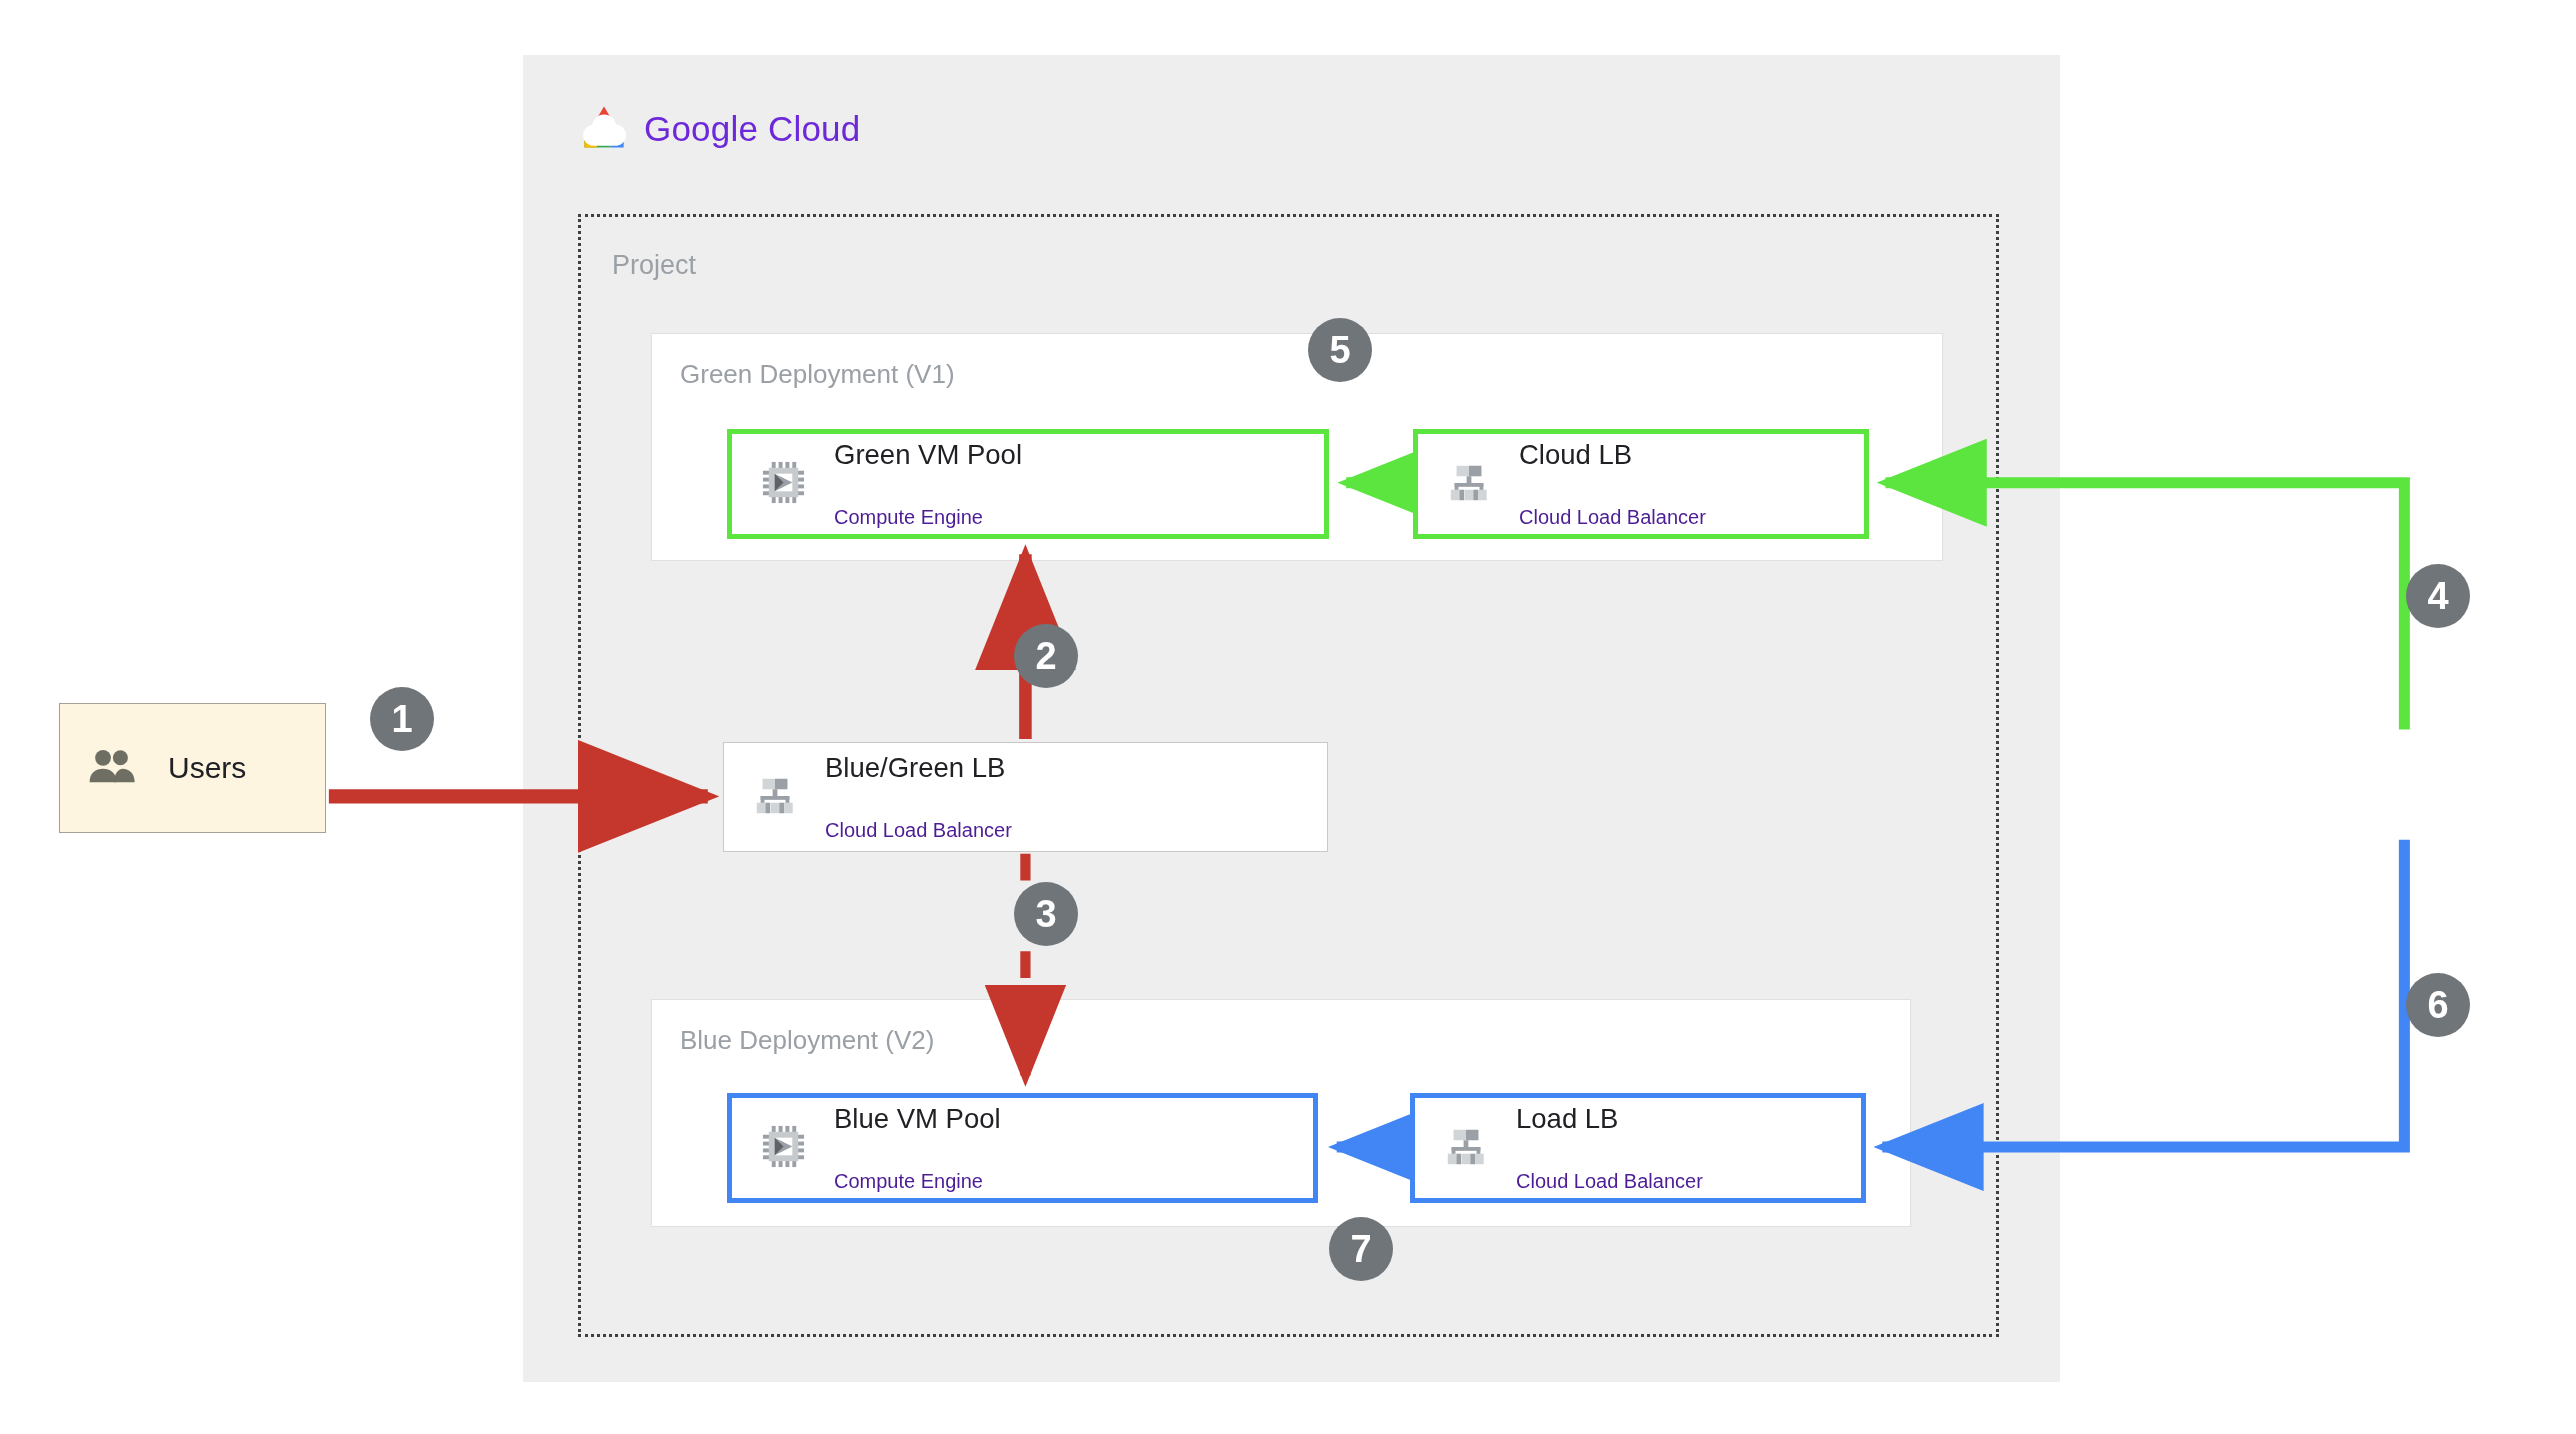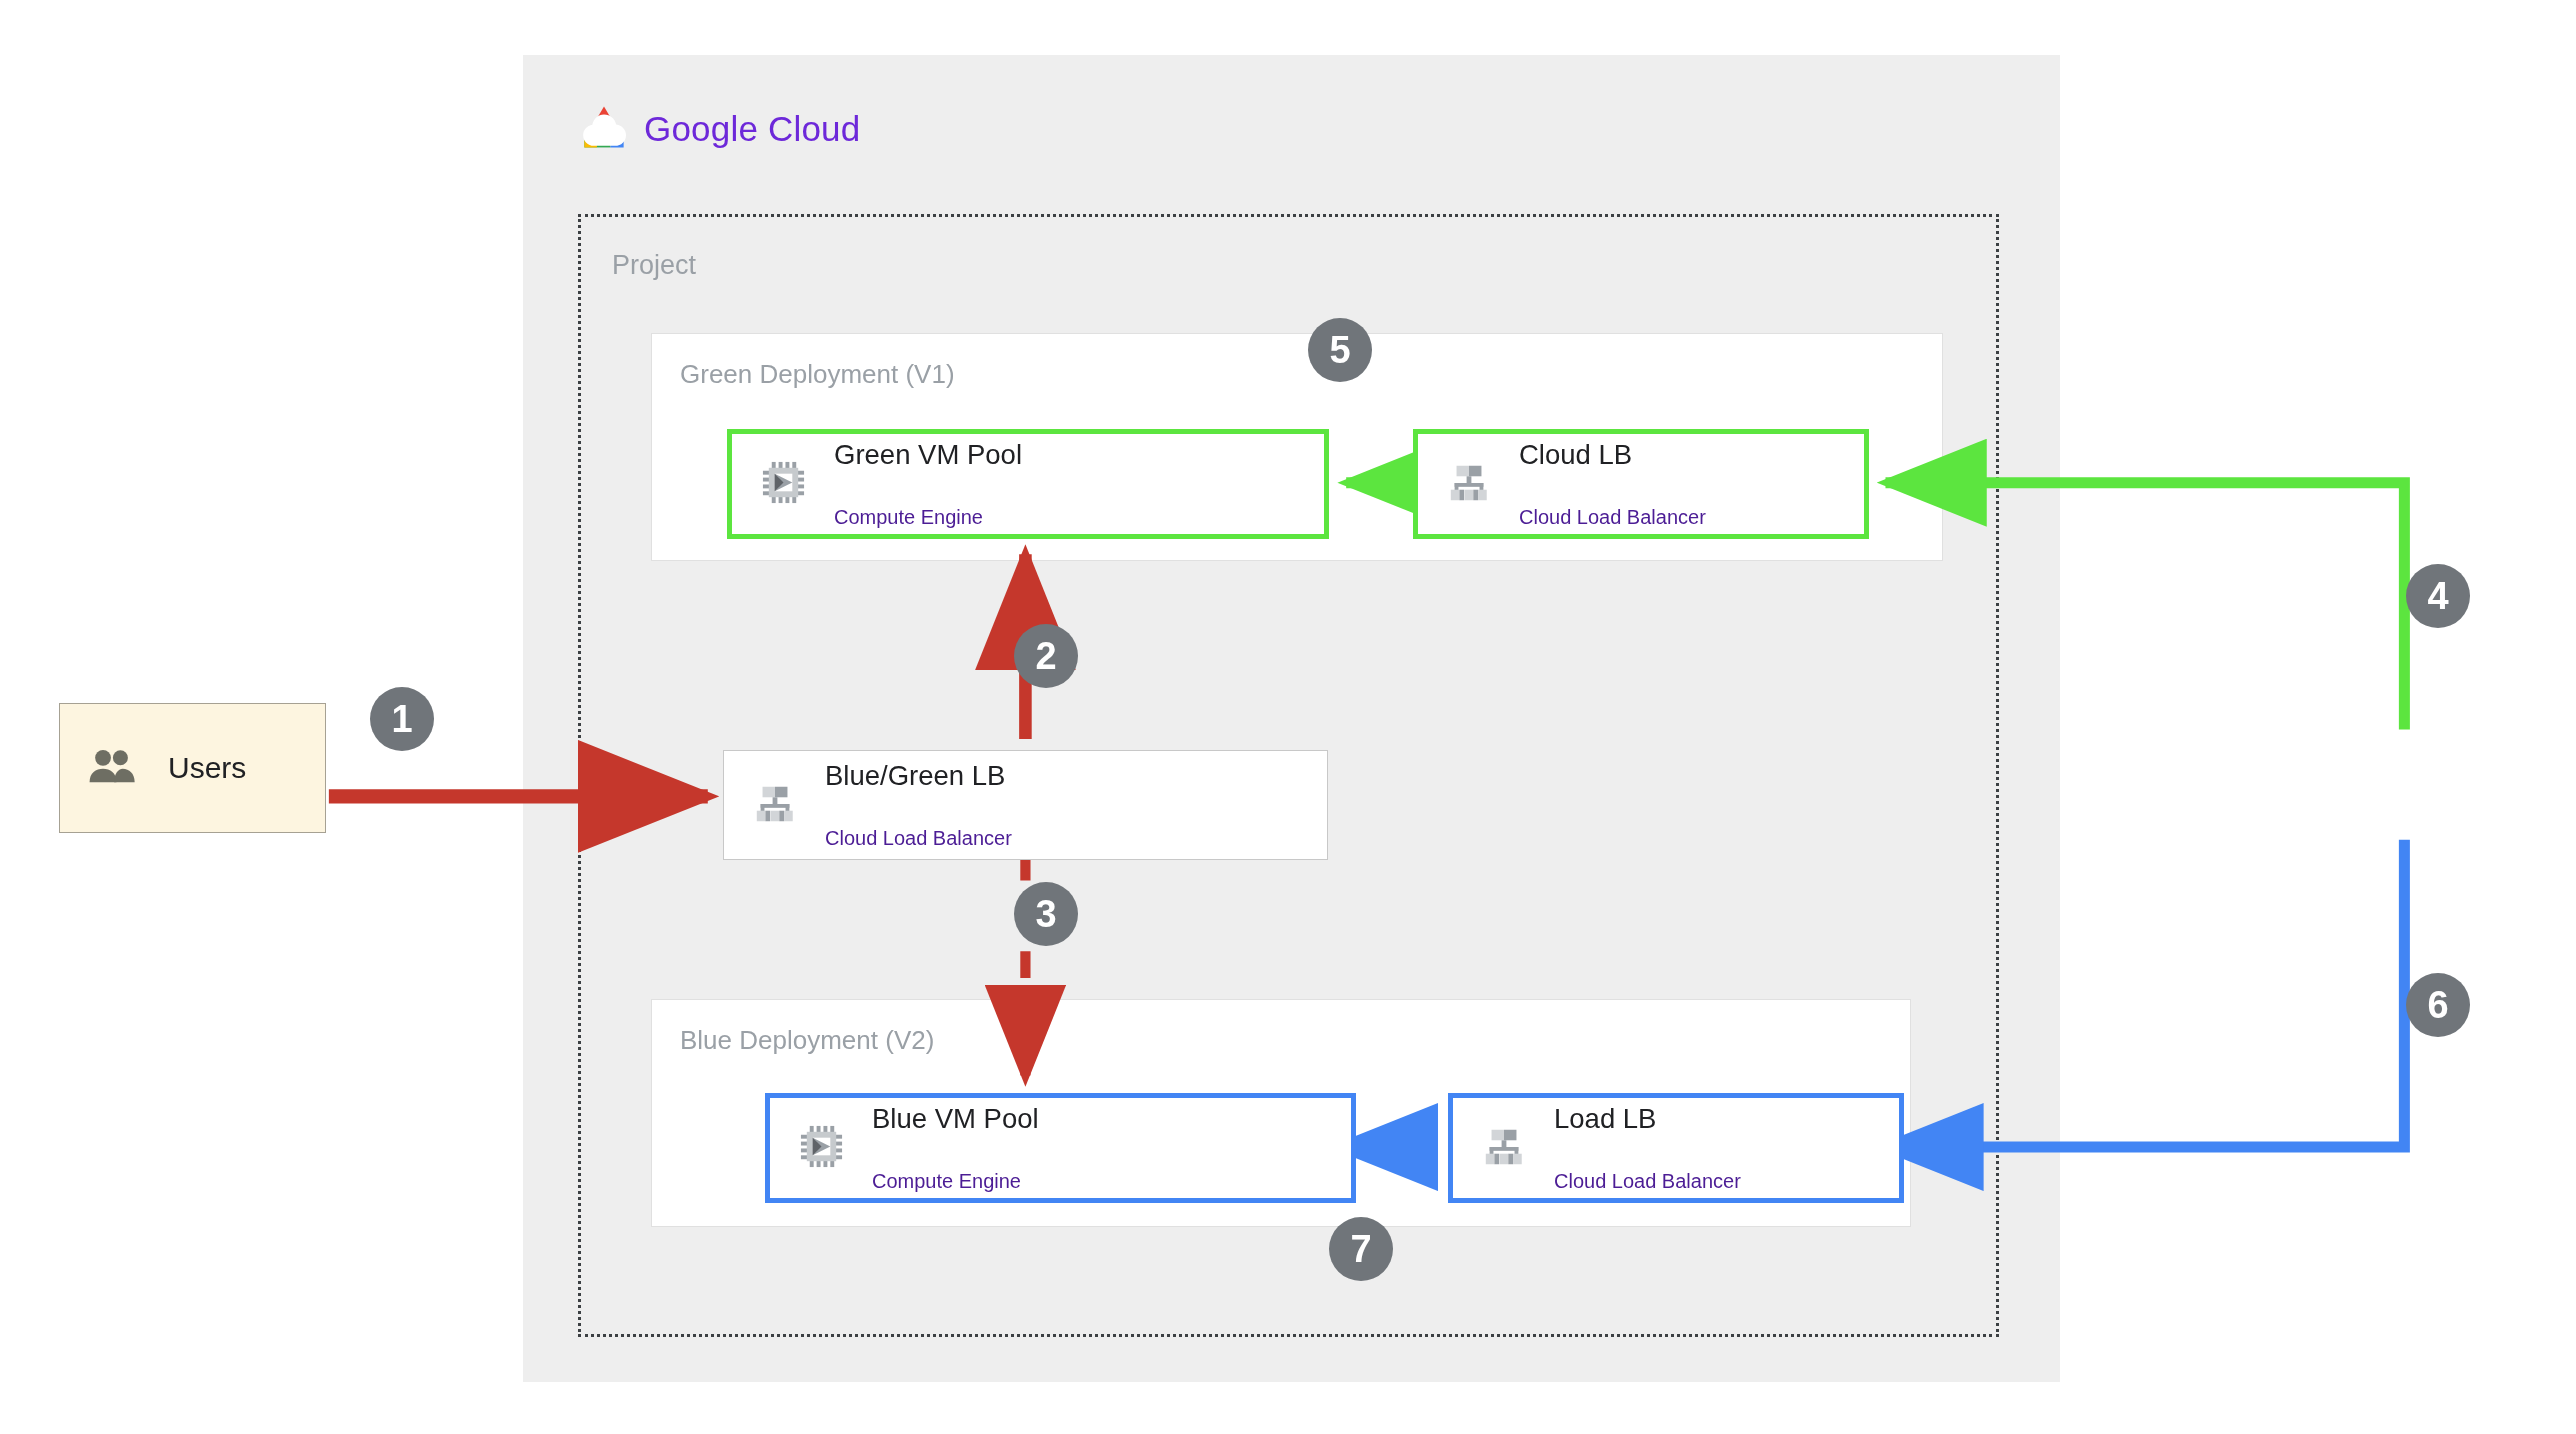--- a/index.html
+++ b/index.html
@@ -48,22 +48,22 @@
   .card{
     position:absolute;background:#ffffff;
     display:flex;align-items:center;box-sizing:border-box;
   }
   .card .icon{flex:0 0 auto;margin-left:28px;margin-right:27px;}
   .card .labels{display:flex;flex-direction:column;justify-content:center;gap:33px;}
   .card .title{font-size:27.5px;color:#202124;line-height:1.25;white-space:nowrap;}
   .card .sub{font-size:20px;color:#4c1d95;line-height:1.25;white-space:nowrap;}
 
   .card.green-border{border:5.5px solid #5ce53f;}
-  .card.blue-border{border:5.5px solid #4285f4;margin-left:38px;}
-  .card.plain-border{border:1.6px solid #c8c8c8;margin-top:8px;}
+  .card.blue-border{border:5.5px solid #4285f4;}
+  .card.plain-border{border:1.6px solid #c8c8c8;}
 
   #card-green-vm{left:727px;top:429px;width:602px;height:110px;}
   #card-green-lb{left:1413px;top:429px;width:456px;height:110px;}
   #card-bg-lb{left:723px;top:742px;width:605px;height:110px;}
   #card-blue-vm{left:727px;top:1093px;width:591px;height:110px;}
   #card-blue-lb{left:1410px;top:1093px;width:456px;height:110px;}
 
   
   .actor{
     position:absolute;background:#fdf5e0;border:1.6px solid #a6a193;

